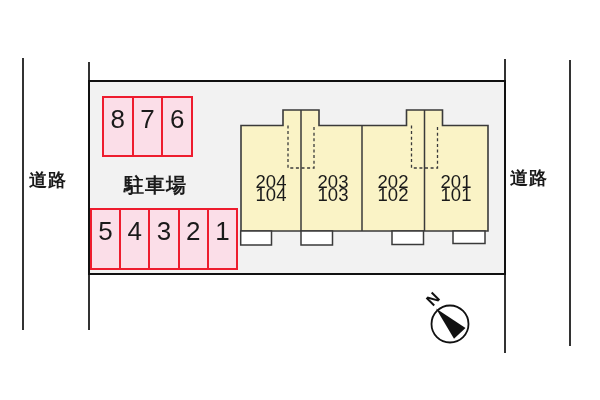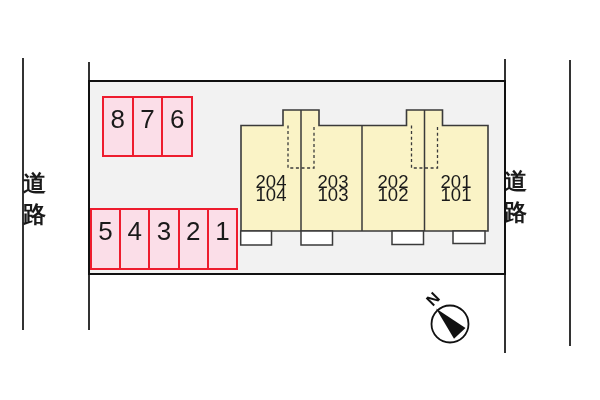--- a/index.html
+++ b/index.html
@@ -2,22 +2,22 @@
 <html><head>
 <meta charset="utf-8">
 <style>
   html,body{margin:0;padding:0;background:#fff;}
   .canvas{
     position:relative;width:600px;height:400px;background:#ffffff;overflow:hidden;
     font-family:"Liberation Sans","DejaVu Sans",sans-serif;color:#1a1a1a;
   }
   .vline{position:absolute;width:2px;background:#333333;}
   .road-label{
-    position:absolute;width:44px;text-align:left;
-    font-size:23px;font-weight:bold;color:#1a1a1a;letter-spacing:1px;
+    position:absolute;width:44px;text-align:right;
+    font-size:18px;font-weight:bold;color:#1a1a1a;letter-spacing:1px;
   }
   .site{
     position:absolute;left:88px;top:80px;width:418px;height:195px;
     background:#f2f2f2;border:2px solid #111111;box-sizing:border-box;
   }
   .prow{
     position:absolute;display:flex;box-sizing:border-box;
     border:2px solid #ee1c2e;background:#fbdee8;
   }
   .prow.top{left:102px;top:96px;width:91px;height:61px;}
@@ -52,20 +52,21 @@
   <div class="road-label" style="left:504px;top:166px;">道路</div>
 
   <div class="site"></div>
 
   <div class="prow top">
     <div class="pcell">8</div>
     <div class="pcell">7</div>
     <div class="pcell">6</div>
   </div>
 
+  <div class="parking-label">駐車場</div>
 
   <div class="prow bottom">
     <div class="pcell">5</div>
     <div class="pcell">4</div>
     <div class="pcell">3</div>
     <div class="pcell">2</div>
     <div class="pcell">1</div>
   </div>
 
   <svg class="bsvg" width="270" height="160" viewBox="230 100 270 160">

